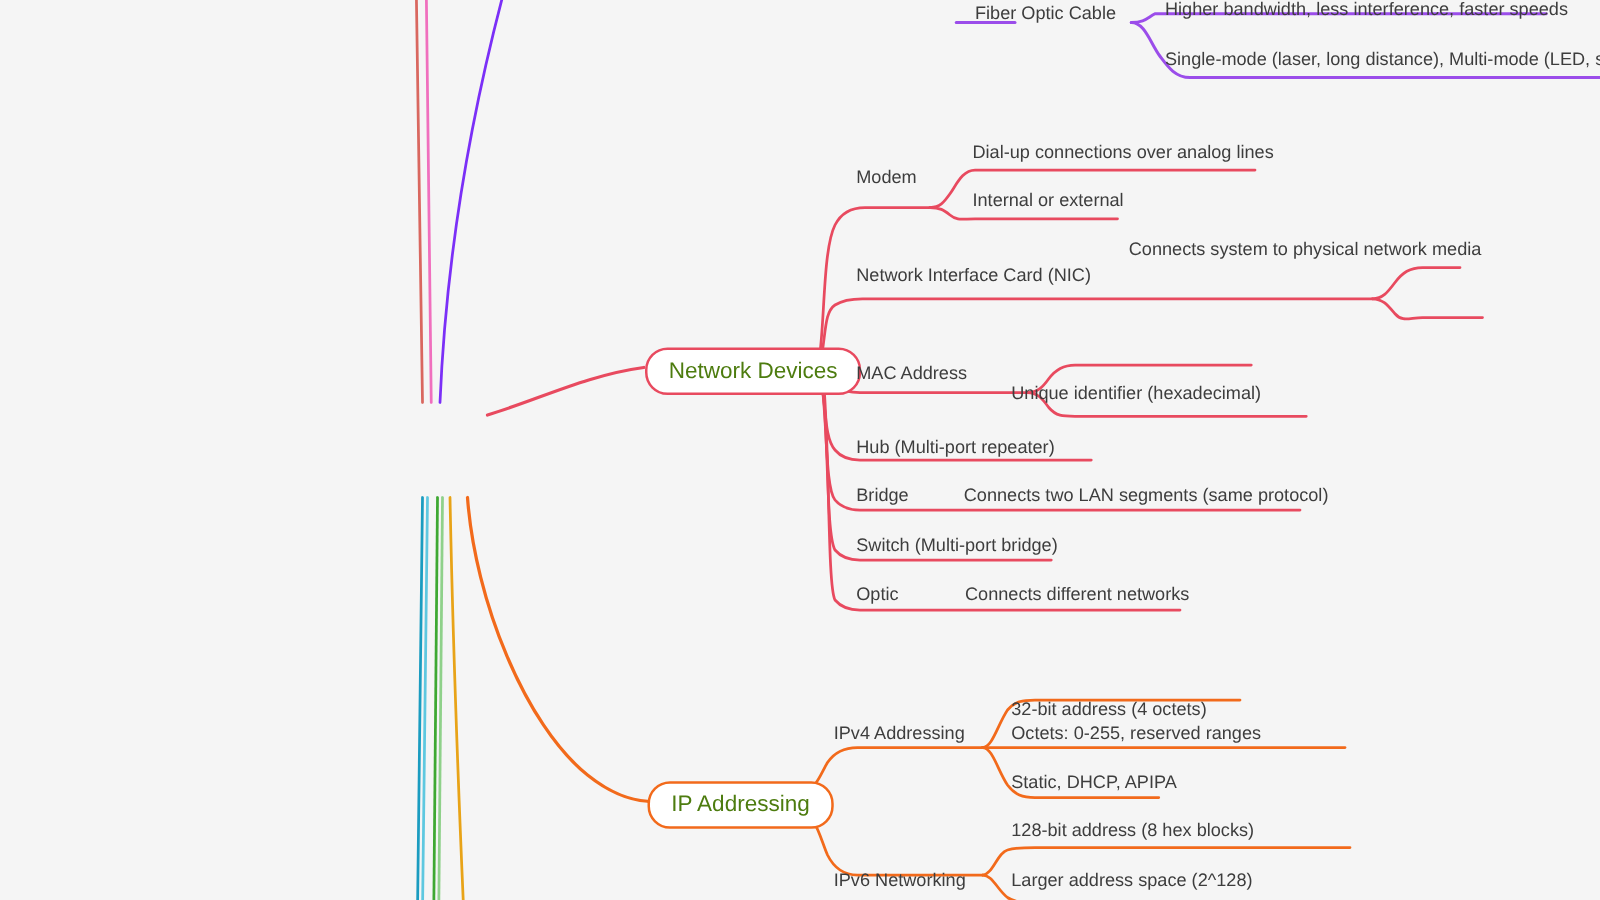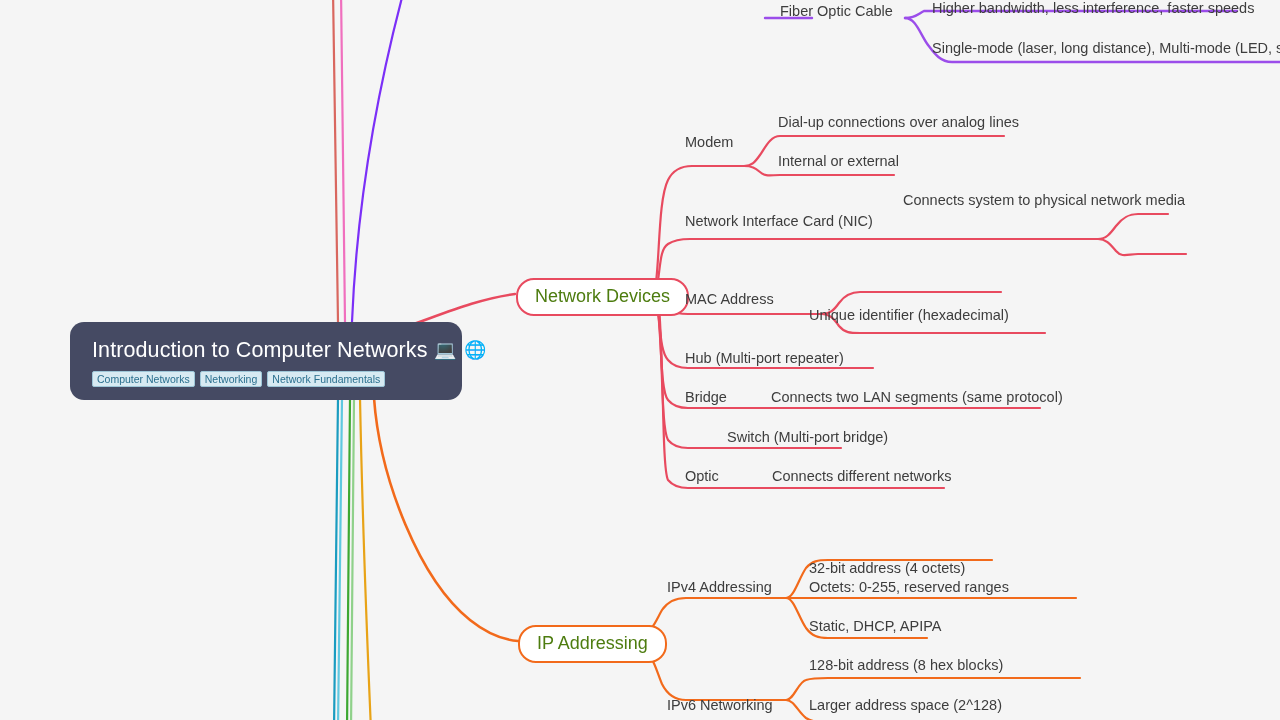--- a/index.html
+++ b/index.html
@@ -137,32 +137,20 @@
 
       <path d="M 786 598 C 794 598 798 580 806 568 C 812 561 818 560 828 560 L 992 560" stroke="#f26a1b" stroke-width="2.2"></path>
       <path d="M 786 598 C 798 598 806 598 816 598 L 1076 598" stroke="#f26a1b" stroke-width="2.2"></path>
       <path d="M 786 598 C 794 598 798 616 806 628 C 812 636 818 638 828 638 L 927 638" stroke="#f26a1b" stroke-width="2.2"></path>
 
       <path d="M 786 700 C 794 700 798 682 806 680 C 812 678 818 678 828 678 L 1080 678" stroke="#f26a1b" stroke-width="2.2"></path>
       <path d="M 786 700 C 794 700 798 712 806 718 C 812 722 818 722 828 722 L 1072 722" stroke="#f26a1b" stroke-width="2.2"></path>
     </g>
   </svg>
 
-  <div class="root-node">
-    <div class="root-title">
-      <span>Introduction to Computer Networks</span>
-      <span class="root-emoji">💻</span>
-      <span class="root-emoji">🌐</span>
-    </div>
-    <div class="root-tags">
-      <span class="tag">Computer Networks</span>
-      <span class="tag">Networking</span>
-      <span class="tag">Network Fundamentals</span>
-    </div>
-  </div>
 
   <div class="leaf" style="left:780px; top:3px;">Fiber Optic Cable</div>
   <div class="leaf" style="left:932px; top:0px;">Higher bandwidth, less interference, faster speeds</div>
   <div class="leaf" style="left:932px; top:40px;">Single-mode (laser, long distance), Multi-mode (LED, short</div>
 
   <div class="pill red" style="left:516px; top:278px;">Network Devices</div>
 
   <div class="leaf" style="left:685px; top:134px;">Modem</div>
   <div class="leaf" style="left:778px; top:114px;">Dial-up connections over analog lines</div>
   <div class="leaf" style="left:778px; top:153px;">Internal or external</div>
@@ -171,21 +159,21 @@
   <div class="leaf" style="left:903px; top:192px;">Connects system to physical network media</div>
 
   <div class="leaf" style="left:685px; top:291px;">MAC Address</div>
   <div class="leaf" style="left:809px; top:271px;margin-top:36px;">Unique identifier (hexadecimal)</div>
 
   <div class="leaf" style="left:685px; top:350px;">Hub (Multi-port repeater)</div>
 
   <div class="leaf" style="left:685px; top:389px;">Bridge</div>
   <div class="leaf" style="left:771px; top:389px;">Connects two LAN segments (same protocol)</div>
 
-  <div class="leaf" style="left:685px; top:429px;margin-left:42px;">Switch (Multi-port bridge)</div>
+  <div class="leaf" style="left:685px; top:429px;">Switch (Multi-port bridge)</div>
 
   <div class="leaf" style="left:685px; top:468px;">Optic</div>
   <div class="leaf" style="left:772px; top:468px;">Connects different networks</div>
 
   <div class="pill orange" style="left:518px; top:625px;">IP Addressing</div>
 
   <div class="leaf" style="left:667px; top:579px;">IPv4 Addressing</div>
   <div class="leaf" style="left:809px; top:539px;margin-top:21px;">32-bit address (4 octets)</div>
   <div class="leaf" style="left:809px; top:579px;">Octets: 0-255, reserved ranges</div>
   <div class="leaf" style="left:809px; top:618px;">Static, DHCP, APIPA</div>

